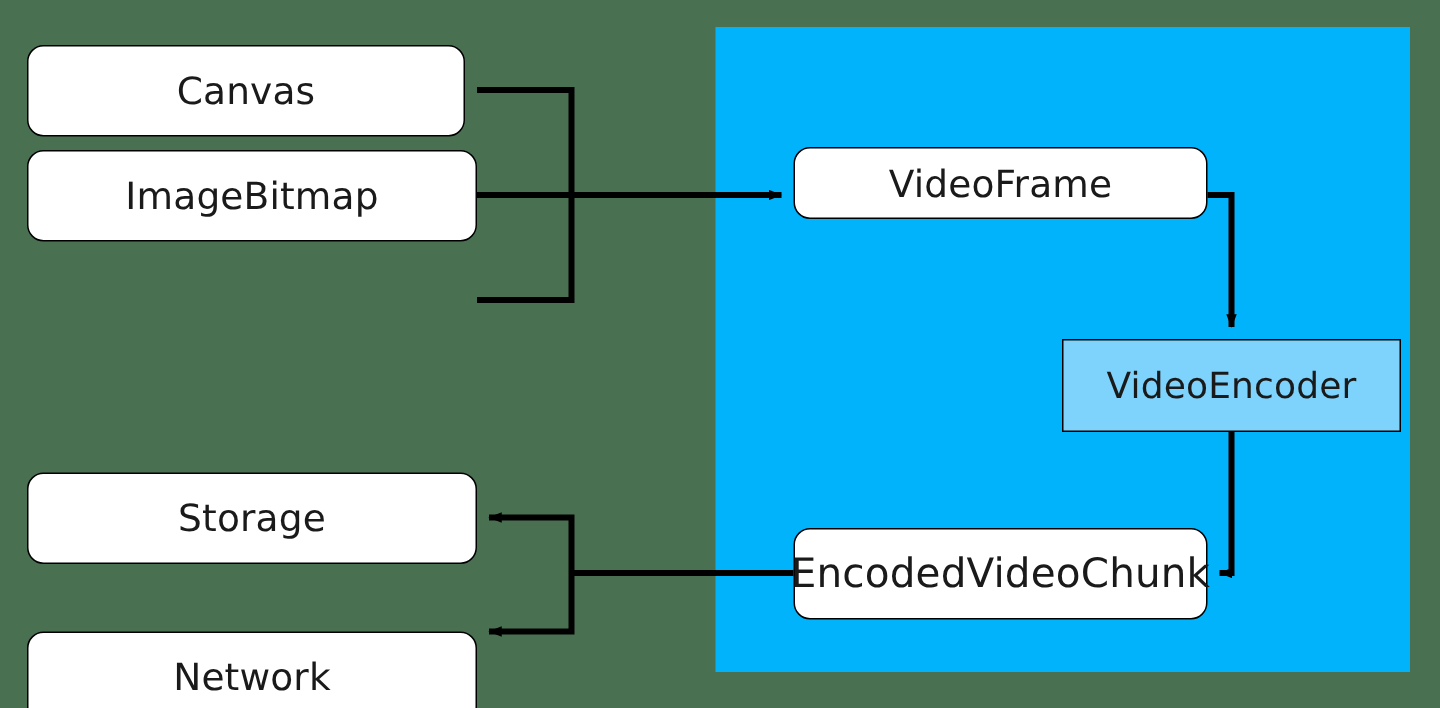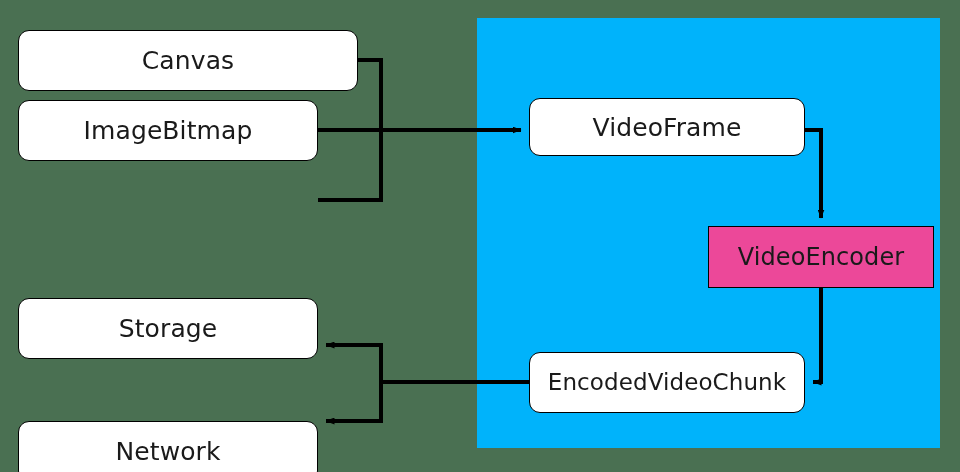--- a/index.html
+++ b/index.html
@@ -45,21 +45,21 @@
     letter-spacing: 0.1px;
     white-space: nowrap;
   }
   .node.rounded {
     border-radius: 11px;
   }
   .node.square {
     border-radius: 0;
   }
   .node.encoder {
-    background: #ec4899;
+    background: #7dd3fc;
     font-size: 24px;
   }
   .node-label {
     display: block;
   }
 </style>
 </head>
 <body>
 
 <div id="diagram">
@@ -88,42 +88,42 @@
       <path d="M 821 288 L 821 382 L 813 382" marker-end="url(#arrowhead)"></path>
 
       <path d="M 529 382 L 381 382"></path>
 
       <path d="M 381 382 L 381 345 L 326 345" marker-end="url(#arrowhead)"></path>
 
       <path d="M 381 382 L 381 421 L 326 421" marker-end="url(#arrowhead)"></path>
     </g>
   </svg>
 
-  <div class="node rounded" style="left:18px; top:30px; width:340px; height:61px;">
+  <div class="node rounded" style="left:18px; top:30px; width:292px; height:61px;">
     <span class="node-label">Canvas</span>
   </div>
 
   <div class="node rounded" style="left:18px; top:100px; width:300px; height:61px;text-align:right;">
     <span class="node-label">ImageBitmap</span>
   </div>
 
 
-  <div class="node rounded" style="left:18px; top:298px; width:300px; height:61px;">
+  <div class="node rounded" style="left:18px; top:315px; width:300px; height:61px;">
     <span class="node-label">Storage</span>
   </div>
 
   <div class="node rounded" style="left:18px; top:390px; width:300px; height:61px;margin-top:31px;">
     <span class="node-label">Network</span>
   </div>
 
-  <div class="node rounded" style="left:529px; top:98px; width:276px; height:58px;">
+  <div class="node rounded" style="left:529px; top:98px; width:276px; height:48px;">
     <span class="node-label">VideoFrame</span>
   </div>
 
   <div class="node square encoder" style="left:708px; top:226px; width:226px; height:62px;">
     <span class="node-label">VideoEncoder</span>
   </div>
 
-  <div class="node rounded" style="left:529px; top:352px; width:276px; height:61px; font-size:23px;">
+  <div class="node rounded" style="left:529px; top:352px; width:276px; height:61px; font-size:27px;">
     <span class="node-label">EncodedVideoChunk</span>
   </div>
 
 </div>
 
 </body></html>

